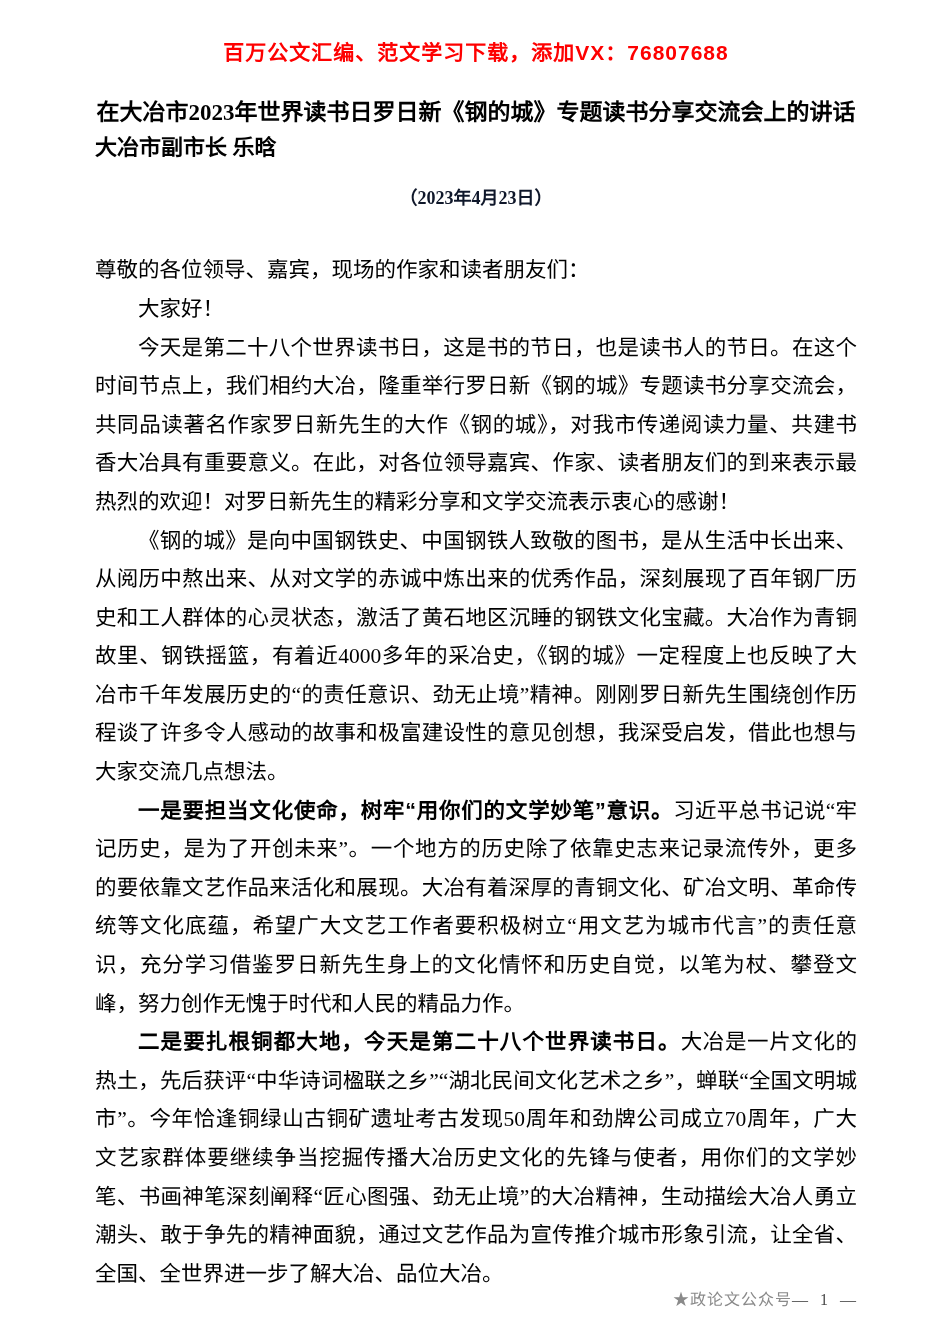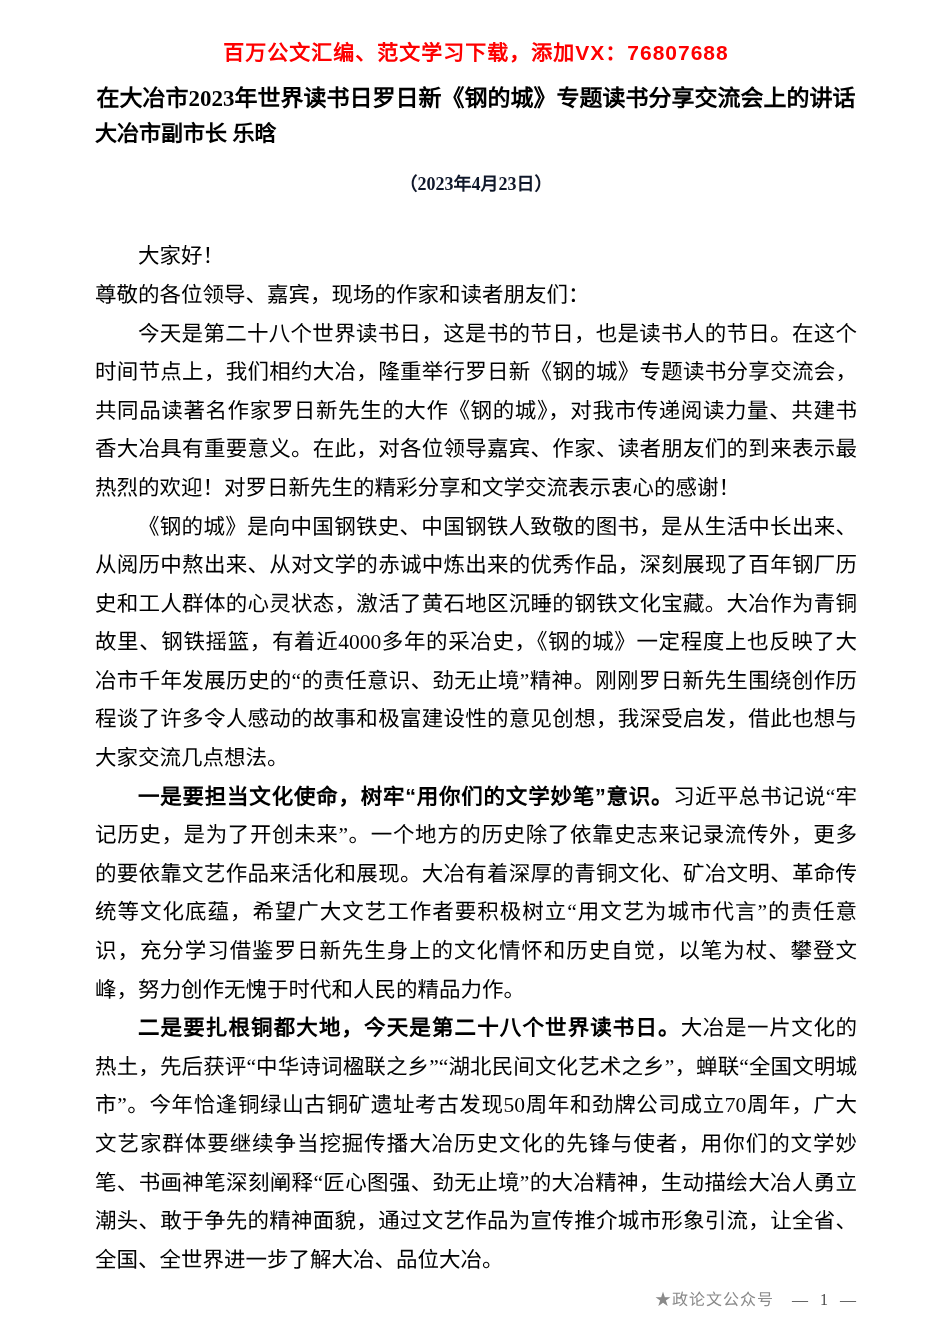--- a/index.html
+++ b/index.html
@@ -17,21 +17,21 @@
     height: 1344px;
     padding: 36px 93px 0 95px;
     background: #ffffff;
   }
   .ad-header {
     text-align: center;
     color: #fe0000;
     font-size: 21px;
     font-weight: 700;
     letter-spacing: 1px;
-    margin-bottom: 16px;
+    margin-bottom: 30px;
     font-family: "Liberation Sans", "DejaVu Sans", sans-serif;
   }
   .doc-title {
     text-align: center;
     font-size: 23px;
     font-weight: 700;
     line-height: 1.45;
     margin-bottom: 0;
     color: #000000;
   }
@@ -62,41 +62,40 @@
     font-family: "Liberation Sans", "DejaVu Sans", sans-serif;
     letter-spacing: 0.5px;
   }
   .page-footer {
     position: absolute;
     right: 90px;
     bottom: 34px;
     font-size: 16px;
     display: flex;
     align-items: baseline;
-    gap: 18px;
   }
   .footer-source { color: #8a8a8a; letter-spacing: 1px; }
   .page-number { color: #4a4a4a; letter-spacing: 4px; }
 </style>
 </head>
 <body>
 
 <div class="page">
 
   <div class="ad-header">百万公文汇编、范文学习下载，添加VX：76807688</div>
 
   <h1 class="doc-title">在大冶市2023年世界读书日罗日新《钢的城》专题读书分享交流会上的讲话</h1>
 
   <div class="doc-author">大冶市副市长 乐晗</div>
 
   <div class="doc-date">（2023年4月23日）</div>
 
   <div class="doc-body" id="body-container">
+      <p class="para no-indent">尊敬的各位领导、嘉宾，现场的作家和读者朋友们：</p>
       <p class="para">大家好！</p>
-      <p class="para no-indent">尊敬的各位领导、嘉宾，现场的作家和读者朋友们：</p>
       <p class="para">今天是第二十八个世界读书日，这是书的节日，也是读书人的节日。在这个时间节点上，我们相约大冶，隆重举行罗日新《钢的城》专题读书分享交流会，共同品读著名作家罗日新先生的大作《钢的城》，对我市传递阅读力量、共建书香大冶具有重要意义。在此，对各位领导嘉宾、作家、读者朋友们的到来表示最热烈的欢迎！对罗日新先生的精彩分享和文学交流表示衷心的感谢！</p>
       <p class="para">《钢的城》是向中国钢铁史、中国钢铁人致敬的图书，是从生活中长出来、从阅历中熬出来、从对文学的赤诚中炼出来的优秀作品，深刻展现了百年钢厂历史和工人群体的心灵状态，激活了黄石地区沉睡的钢铁文化宝藏。大冶作为青铜故里、钢铁摇篮，有着近4000多年的采冶史，《钢的城》一定程度上也反映了大冶市千年发展历史的“的责任意识、劲无止境”精神。刚刚罗日新先生围绕创作历程谈了许多令人感动的故事和极富建设性的意见创想，我深受启发，借此也想与大家交流几点想法。</p>
       <p class="para"><strong>一是要担当文化使命，树牢“用你们的文学妙笔”意识。</strong>习近平总书记说“牢记历史，是为了开创未来”。一个地方的历史除了依靠史志来记录流传外，更多的要依靠文艺作品来活化和展现。大冶有着深厚的青铜文化、矿冶文明、革命传统等文化底蕴，希望广大文艺工作者要积极树立“用文艺为城市代言”的责任意识，充分学习借鉴罗日新先生身上的文化情怀和历史自觉，以笔为杖、攀登文峰，努力创作无愧于时代和人民的精品力作。</p>
       <p class="para"><strong>二是要扎根铜都大地，今天是第二十八个世界读书日。</strong>大冶是一片文化的热土，先后获评“中华诗词楹联之乡”“湖北民间文化艺术之乡”，蝉联“全国文明城市”。今年恰逢铜绿山古铜矿遗址考古发现50周年和劲牌公司成立70周年，广大文艺家群体要继续争当挖掘传播大冶历史文化的先锋与使者，用你们的文学妙笔、书画神笔深刻阐释“匠心图强、劲无止境”的大冶精神，生动描绘大冶人勇立潮头、敢于争先的精神面貌，通过文艺作品为宣传推介城市形象引流，让全省、全国、全世界进一步了解大冶、品位大冶。</p>
     </div>
 
   <div class="page-footer">
     <span class="footer-source">★政论文公众号</span>
     <span class="page-number">— 1 —</span>
   </div>

